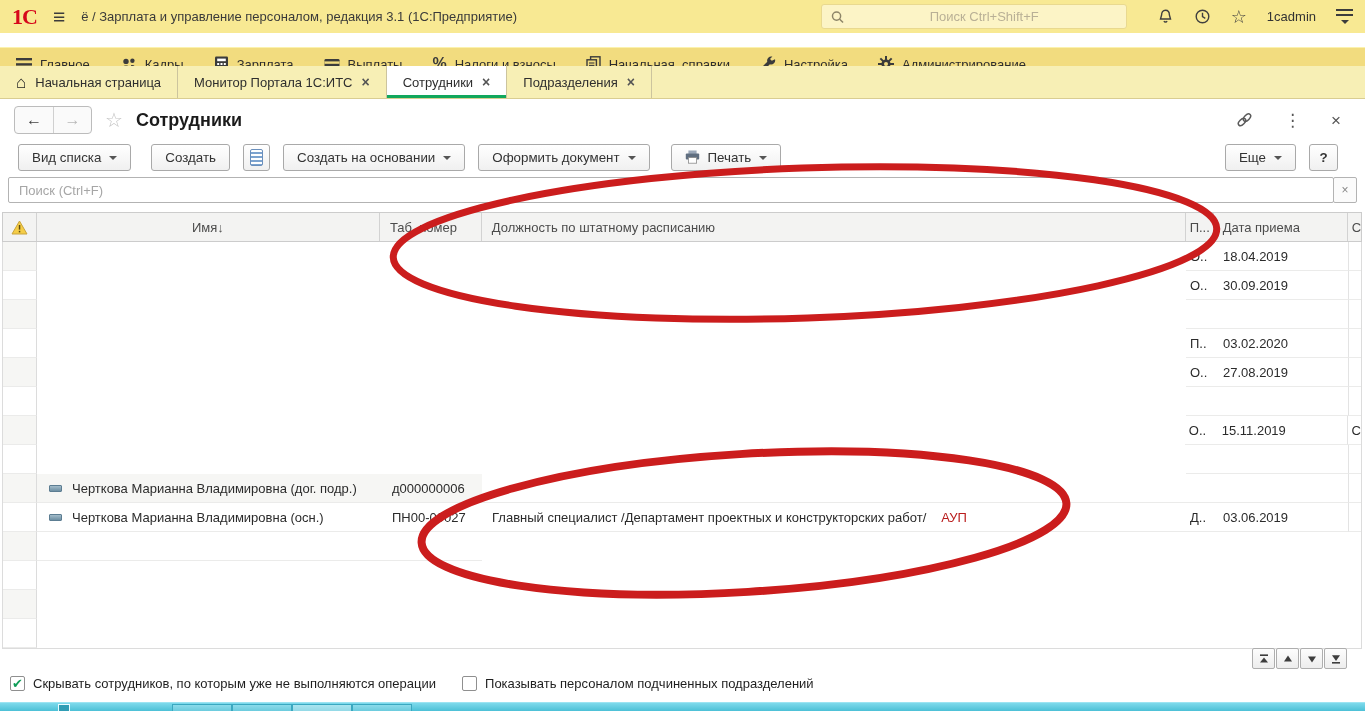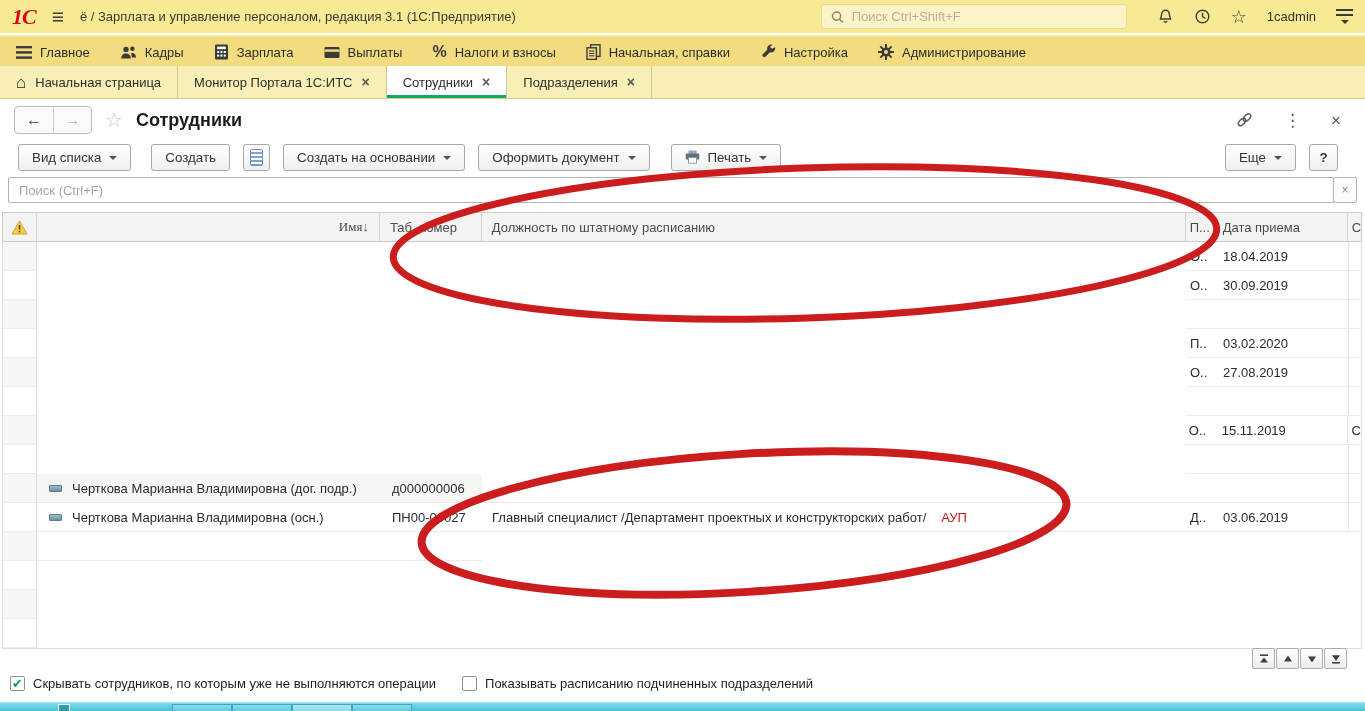--- a/index.html
+++ b/index.html
@@ -3,38 +3,38 @@
 <meta charset="utf-8">
 <style>
   *{margin:0;padding:0;box-sizing:border-box;}
   html,body{width:1365px;height:711px;}
   body{font-family:"Liberation Sans","DejaVu Sans",sans-serif;font-size:13px;color:#333;
        background:#fff;overflow:hidden;position:relative;}
 
   
   .titlebar{position:absolute;top:0;left:0;width:100%;height:33px;background:#f8e993;
             display:flex;align-items:center;padding:0 12px;gap:16px;}
-  .logo{font-family:"Liberation Serif",serif;font-style:italic;font-weight:bold;
+  .logo{font-family:"Liberation Serif",serif;font-weight:bold;
         color:#d6081b;font-size:22px;letter-spacing:-1px;line-height:1;}
   .tb-burger{font-size:21px;color:#3c3c3c;line-height:1;}
   .tb-title{color:#3a3a3a;}
   .tb-search{margin-left:auto;display:flex;align-items:center;gap:8px;background:#fcf4c6;
              border:1px solid #e9d98f;border-radius:3px;height:25px;width:306px;padding:0 9px;}
-  .tb-search input{border:none;outline:none;background:transparent;width:100%;font-size:13px;color:#6b6245;}
+  .tb-search input{border:none;outline:none;background:transparent;width:100%;font-size:13px;color:#6b6245;text-align:center;}
   .tb-search input::placeholder{color:#b9b096;}
   .tb-icons{display:flex;align-items:center;gap:20px;margin-left:14px;color:#3f3f3f;}
   .tb-icons .glyph{font-size:18px;line-height:1;}
   .tb-user{font-size:13px;color:#333;}
   .menu-lines{display:flex;flex-direction:column;gap:3px;align-items:center;}
   .menu-lines i{display:block;width:17px;height:2px;background:#3c3c3c;}
   .menu-lines .car{width:0;height:0;border-left:4px solid transparent;border-right:4px solid transparent;
                    border-top:4px solid #3c3c3c;margin-top:1px;}
 
   
-  .menubar{position:absolute;top:35px;left:0;width:100%;height:33px;background:#f2dc7f;
+  .menubar{position:absolute;top:47px;left:0;width:100%;height:33px;background:#f2dc7f;
            border-top:1px solid #fbf2ae;display:flex;align-items:center;padding:16px 16px;gap:30px;}
   .menu-item{display:flex;align-items:center;gap:8px;color:#2d2d2d;cursor:default;}
   .menu-item svg{flex:0 0 auto;}
   .pct{font-weight:bold;font-size:16px;color:#3b3b3b;}
 
   
   .tabbar{position:absolute;top:66px;left:0;width:100%;height:33px;background:#f7efb5;
           border-bottom:1px solid #d9cd92;display:flex;}
   .tab{height:100%;display:flex;align-items:center;gap:9px;padding:0 16px;
        border-right:1px solid #ccc49e;color:#2e2e2e;position:relative;}
@@ -74,21 +74,21 @@
                     font-size:13px;color:#555;outline:none;}
   .search-row input::placeholder{color:#a6a6a6;}
   .search-clear{width:24px;margin-left:-1px;border:1px solid #b3b3b3;border-radius:2px;
                 background:#fbfbfb;color:#888;display:flex;align-items:center;justify-content:center;font-size:12px;}
 
   
   .table{position:absolute;top:212px;left:2px;width:1360px;}
   .thead{display:flex;height:30px;background:#f3f3f2;border:1px solid #ccc;}
   .th{display:flex;align-items:center;padding:0 10px;color:#4c4c4c;border-right:1px solid #d2d2d2;}
   .th:last-child{border-right:none;}
-  .th.c1{justify-content:flex-end;font-family:Liberation Serif, serif;}
+  .th.c1{justify-content:center;}
   .sort{color:#555;font-size:13px;}
   .c0{width:34px;justify-content:center;padding:0;}
   .c1{width:343px;}
   .c2{width:102px;}
   .c3{width:704px;}
   .c4{width:28px;padding:0 0 0 4px;}
   .c5{width:134px;padding:0 0 0 9px;}
   .c6{flex:1;padding:0 0 0 4px;}
   .tbody{border:1px solid #dcdcdc;border-top:none;}
   .row{display:flex;height:29px;}
@@ -511,21 +511,21 @@
 
 <div class="footer">
   <label class="cb">
     <span class="box">
         <span class="chk">✔</span>
       </span>
     <span>Скрывать сотрудников, по которым уже не выполняются операции</span>
   </label>
   <label class="cb">
     <span class="box"></span>
-    <span>Показывать расписанию подчиненных подразделений</span>
+    <span>Показывать персоналом подчиненных подразделений</span>
   </label>
 </div>
 
 <div class="taskbar">
   <div class="tk-ico"></div>
   <div class="tk-btn" style="left:172px;"></div>
   <div class="tk-btn" style="left:232px;"></div>
   <div class="tk-btn" style="left:292px;background:rgba(255,255,255,.4);"></div>
   <div class="tk-btn" style="left:352px;"></div>
 </div>

